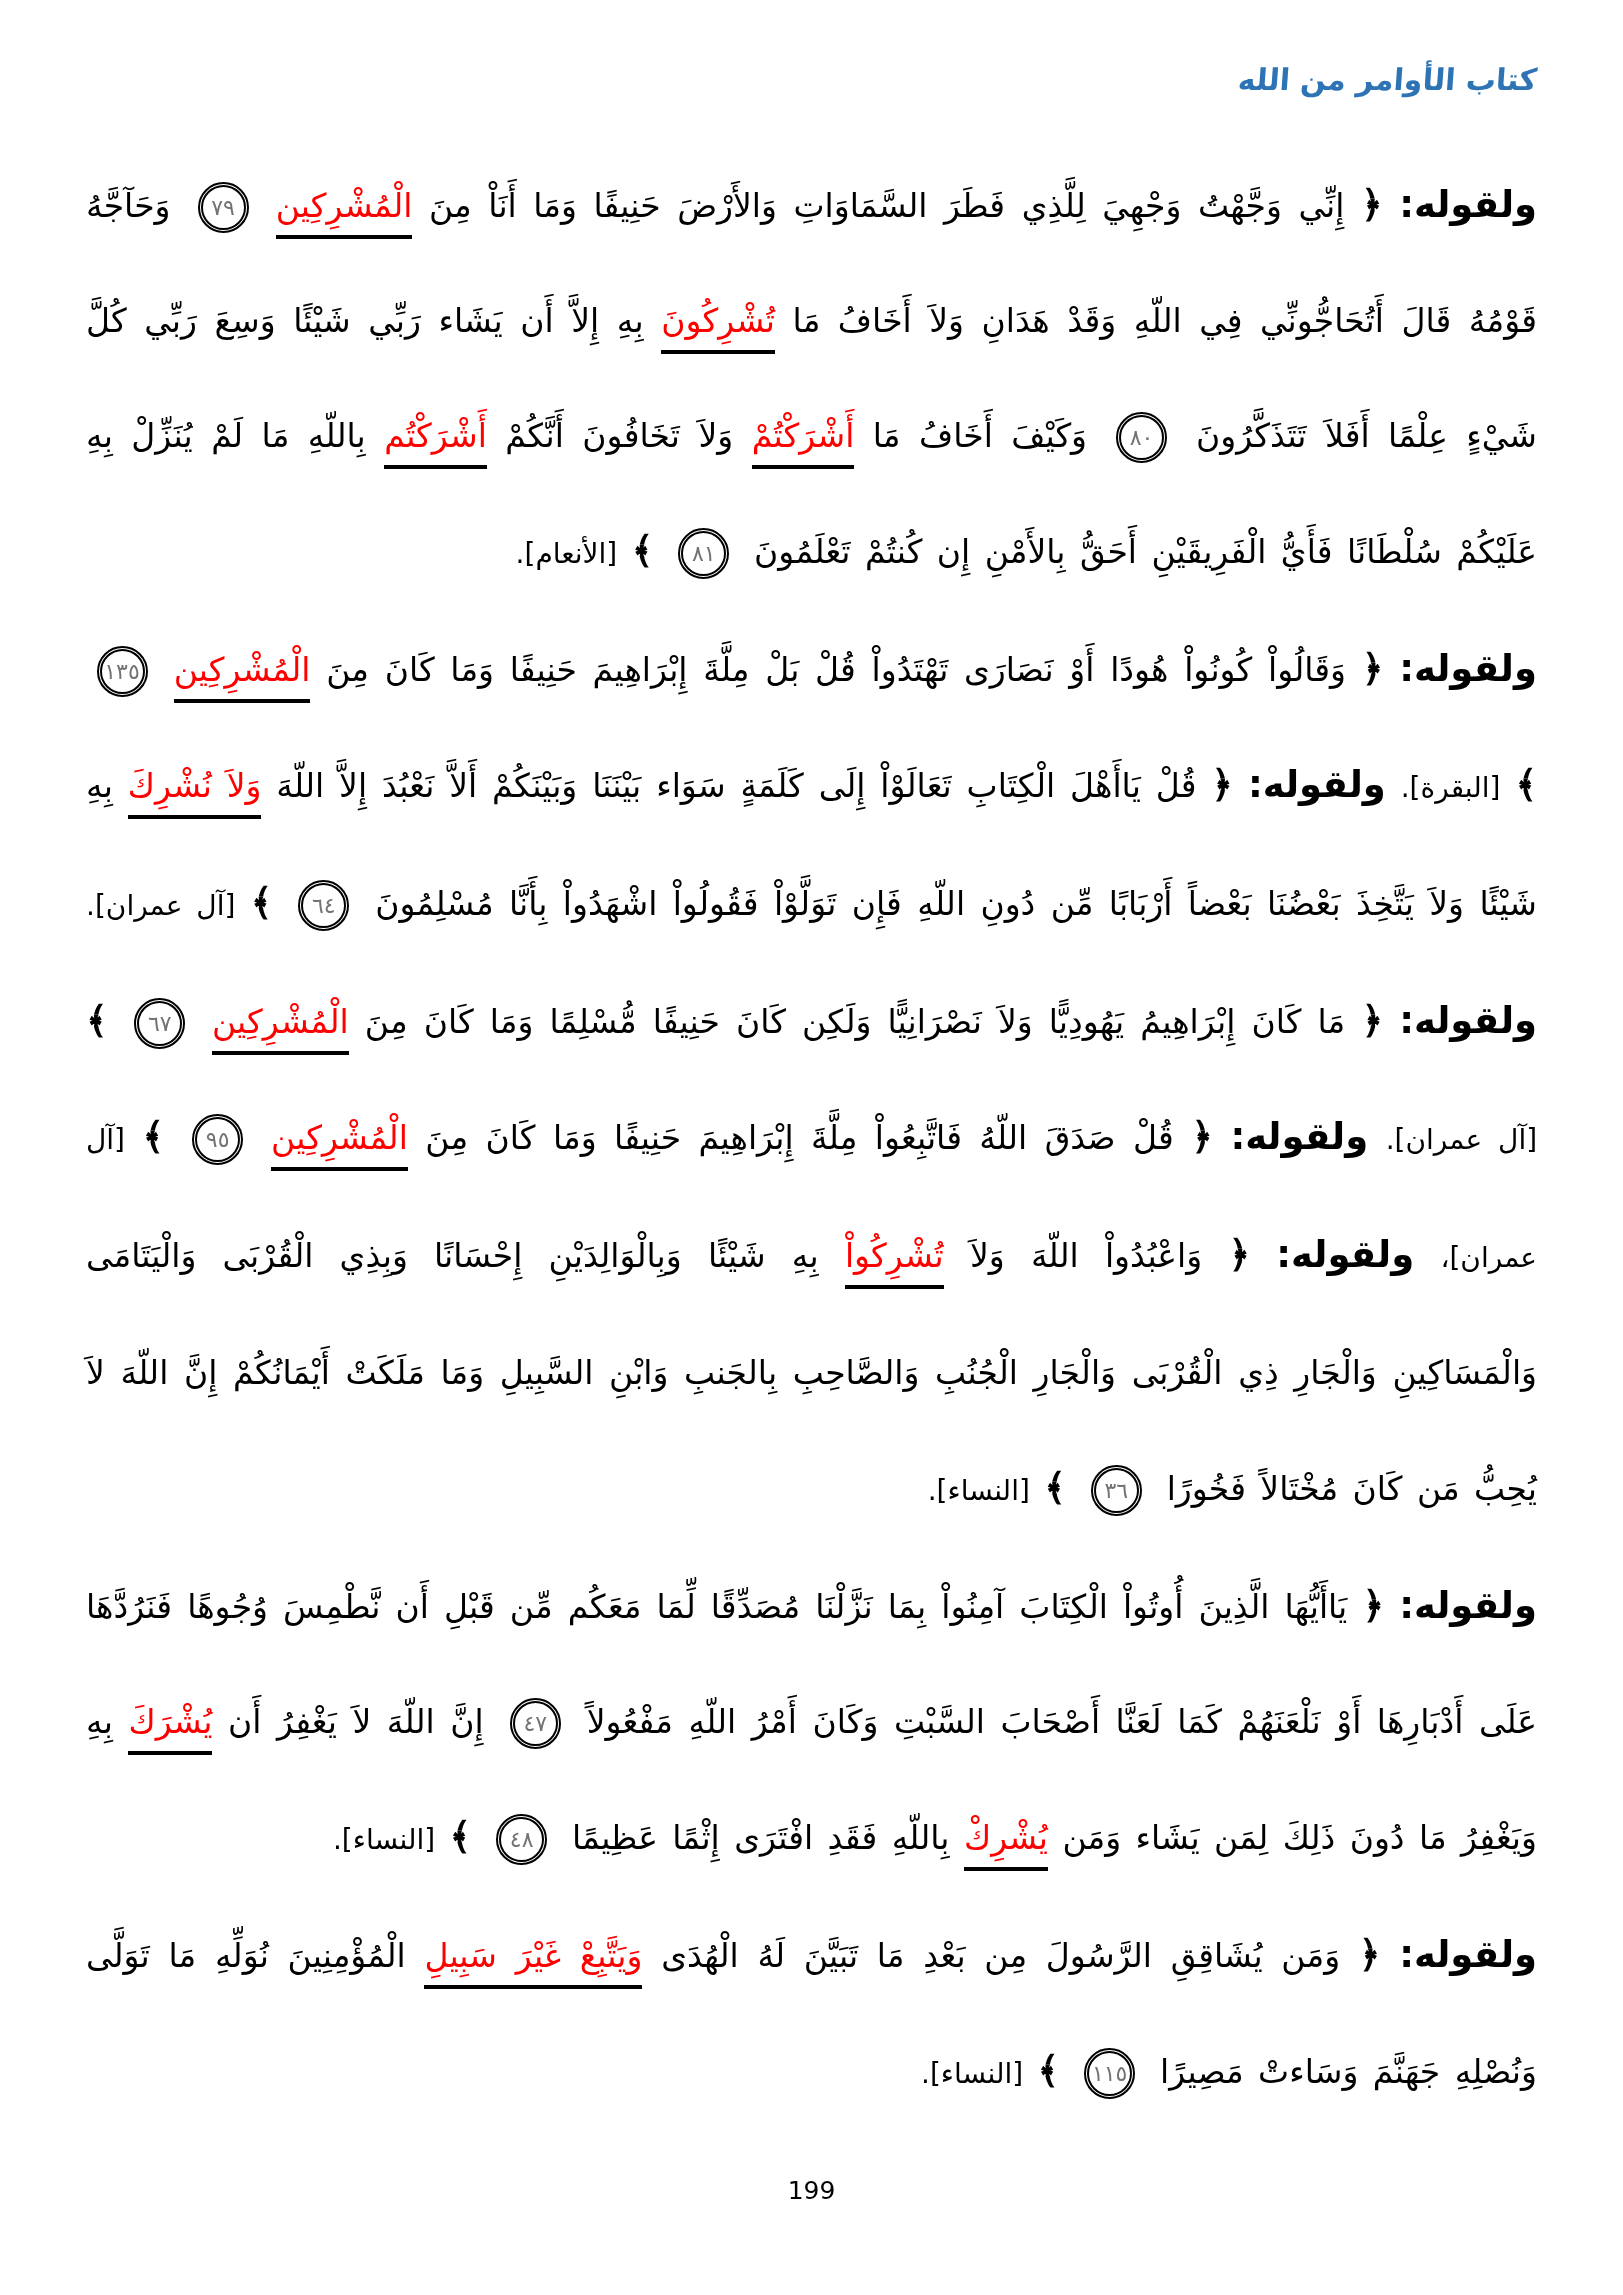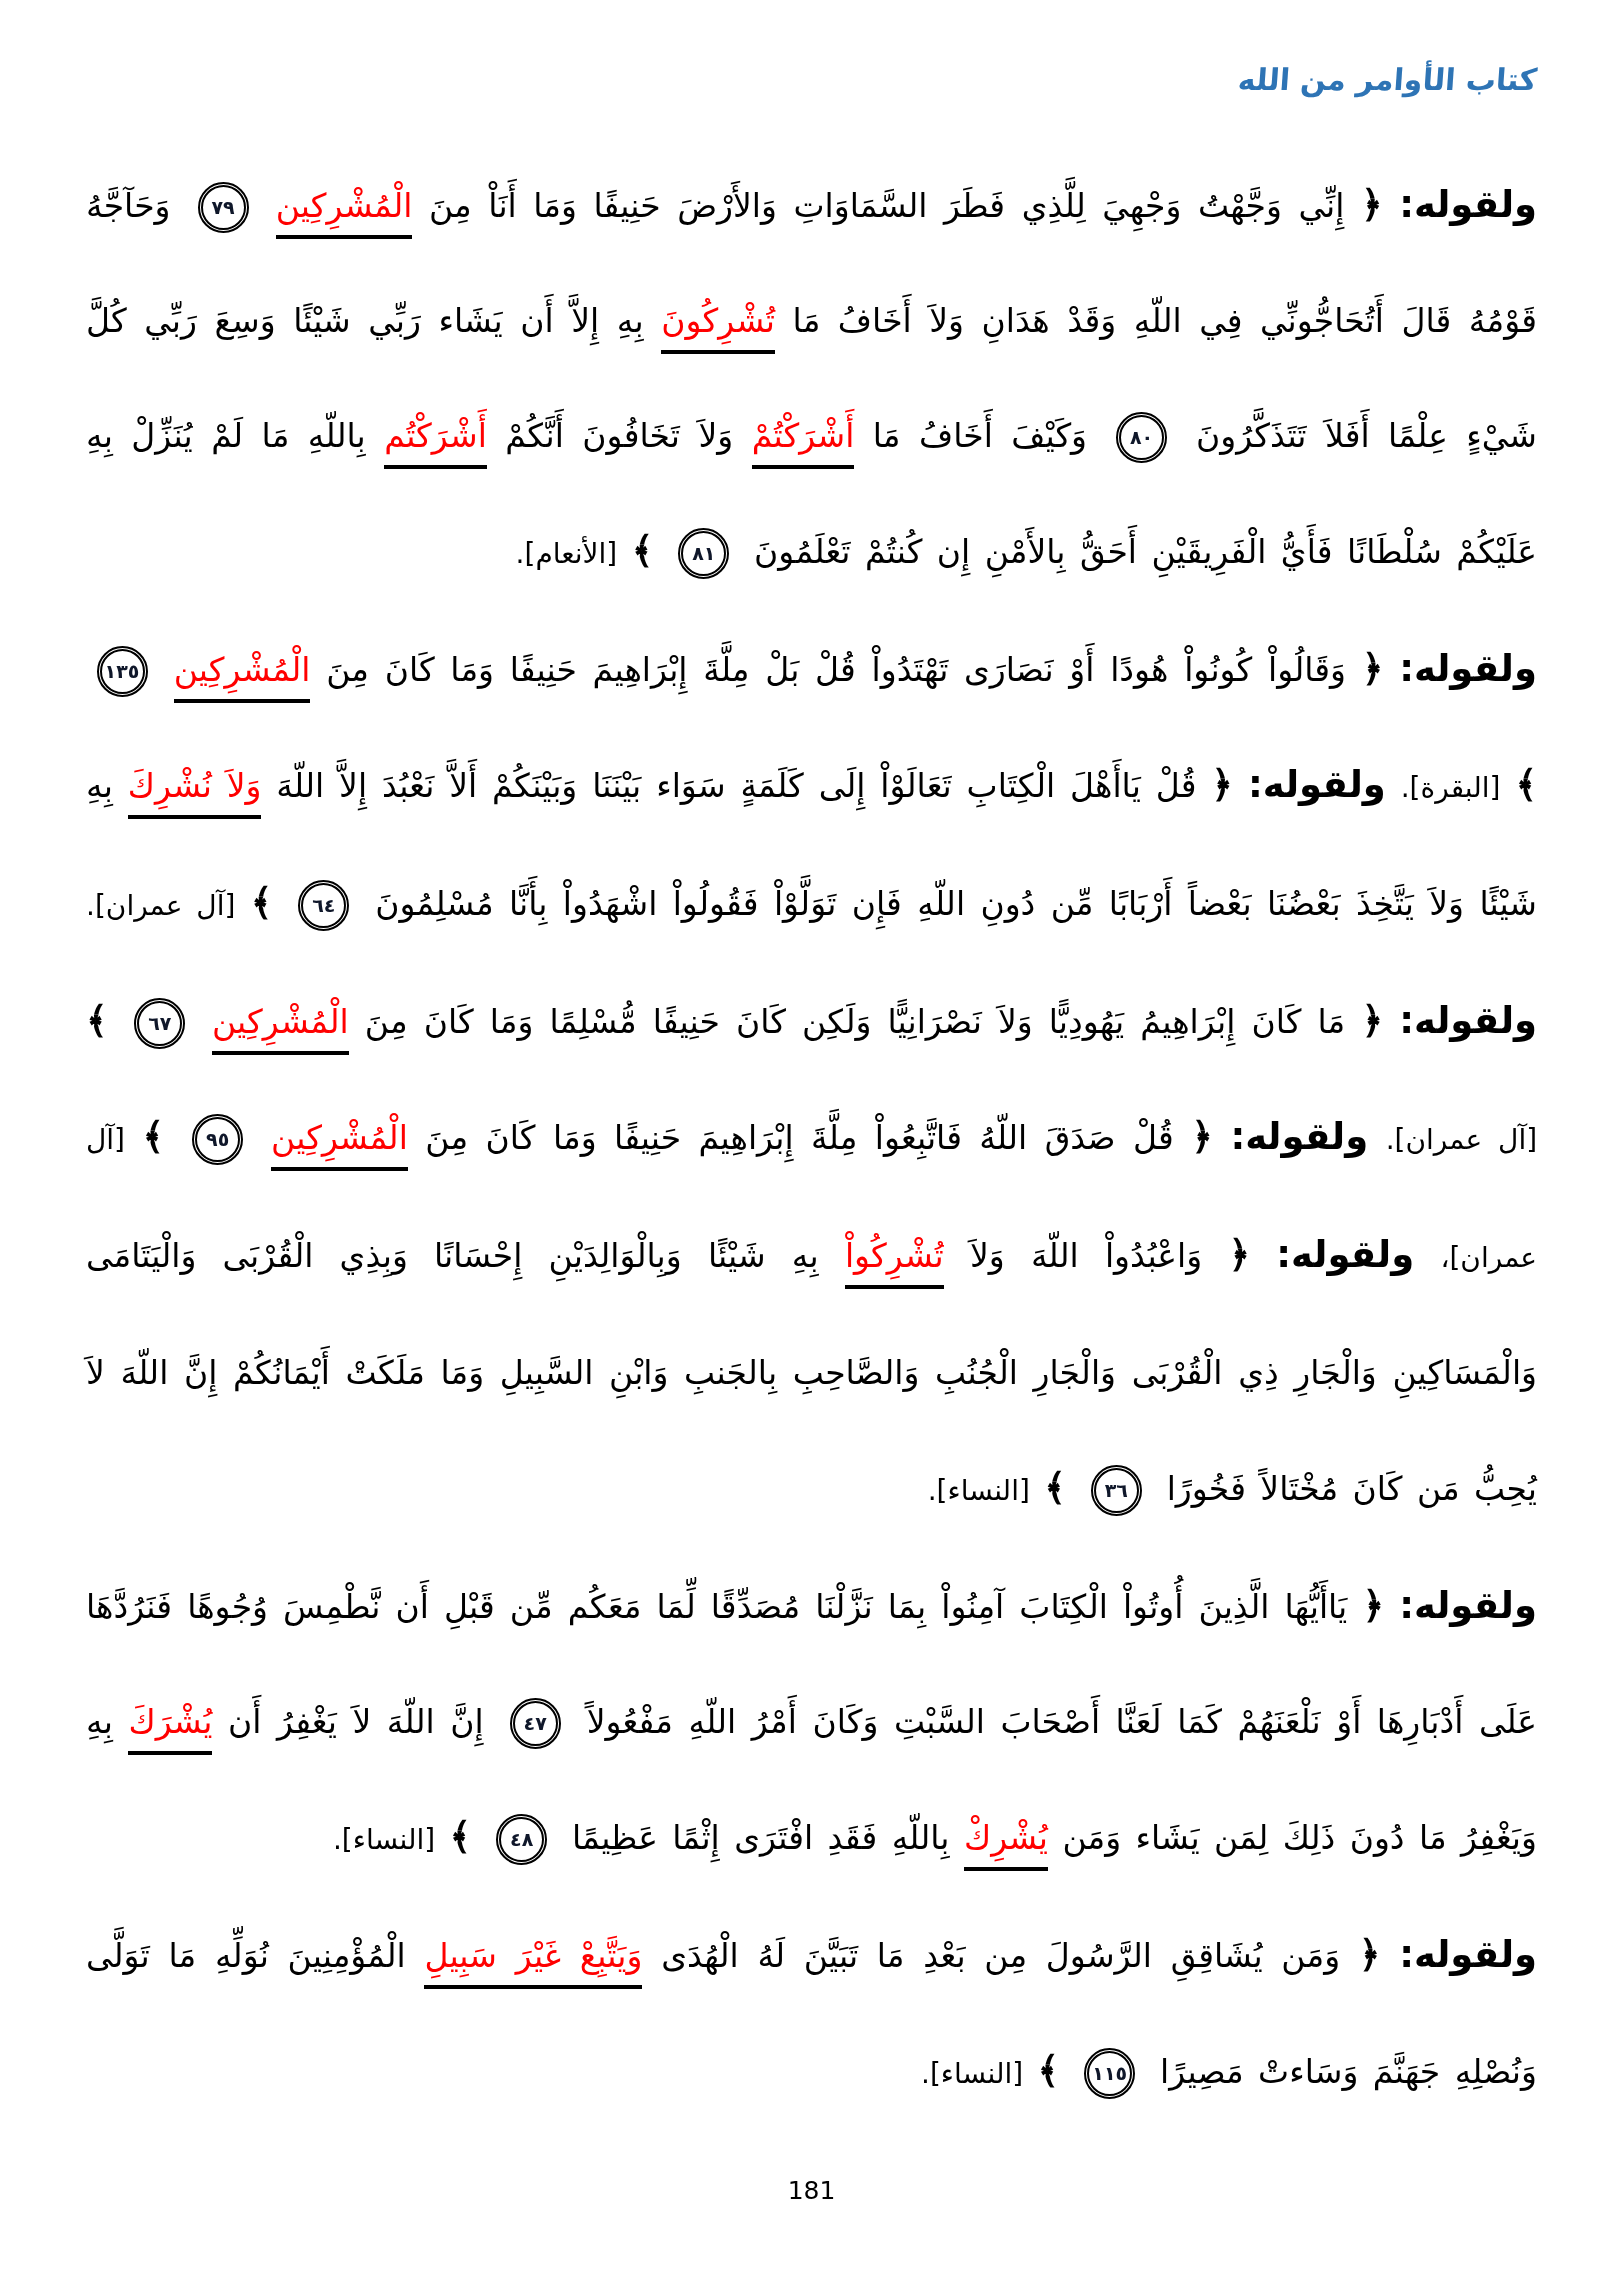--- a/index.html
+++ b/index.html
@@ -31,23 +31,23 @@
   }
   .seg{ }
   .lead{font-weight:bold;font-size:37px;}
   .bracket{font-size:37px;font-weight:bold;}
   .qt{ }
   .red{border-bottom:4.6px solid #000;padding-bottom:10px;}
   .ayah{
     display:inline-flex;align-items:center;justify-content:center;
     width:51px;height:51px;box-sizing:border-box;
     border:5.9px double #000;border-radius:50%;
-    font-size:19px;font-weight:bold;line-height:1;
+    font-size:22px;font-weight:normal;line-height:1;
     vertical-align:middle;margin:0 10.5px;
-    background:#fff;color:#0f172a;
+    background:#fff;color:#737373;
   }
   .cite{font-size:28px;font-weight:normal;}
   .page-num{
     position:absolute;left:0;right:0;bottom:90px;
     text-align:center;font-size:25px;color:#000;
     direction:ltr;
   }
 </style>
 </head>
 <body>
@@ -60,14 +60,14 @@
 
   <main class="text-body" id="text-body">
       <p class="para"><span class="seg lead">ولقوله:</span> <span class="seg bracket">﴿</span> <span class="seg qt">إِنِّي وَجَّهْتُ وَجْهِيَ لِلَّذِي فَطَرَ السَّمَاوَاتِ وَالأَرْضَ حَنِيفًا وَمَا أَنَاْ مِنَ</span> <span class="seg red" style="color: rgb(255, 0, 0);">الْمُشْرِكِين</span> <span class="seg ayah">٧٩</span> <span class="seg qt">وَحَآجَّهُ قَوْمُهُ قَالَ أَتُحَاجُّونِّي فِي اللّهِ وَقَدْ هَدَانِ وَلاَ أَخَافُ مَا</span> <span class="seg red" style="color: rgb(255, 0, 0);">تُشْرِكُونَ</span> <span class="seg qt">بِهِ إِلاَّ أَن يَشَاء رَبِّي شَيْئًا وَسِعَ رَبِّي كُلَّ شَيْءٍ عِلْمًا أَفَلاَ تَتَذَكَّرُونَ</span> <span class="seg ayah">٨٠</span> <span class="seg qt">وَكَيْفَ أَخَافُ مَا</span> <span class="seg red" style="color: rgb(255, 0, 0);">أَشْرَكْتُمْ</span> <span class="seg qt">وَلاَ تَخَافُونَ أَنَّكُمْ</span> <span class="seg red" style="color: rgb(255, 0, 0);">أَشْرَكْتُم</span> <span class="seg qt">بِاللّهِ مَا لَمْ يُنَزِّلْ بِهِ عَلَيْكُمْ سُلْطَانًا فَأَيُّ الْفَرِيقَيْنِ أَحَقُّ بِالأَمْنِ إِن كُنتُمْ تَعْلَمُونَ</span> <span class="seg ayah">٨١</span> <span class="seg bracket">﴾</span> <span class="seg cite">[الأنعام].</span> </p>
       <p class="para"><span class="seg lead">ولقوله:</span> <span class="seg bracket">﴿</span> <span class="seg qt">وَقَالُواْ كُونُواْ هُودًا أَوْ نَصَارَى تَهْتَدُواْ قُلْ بَلْ مِلَّةَ إِبْرَاهِيمَ حَنِيفًا وَمَا كَانَ مِنَ</span> <span class="seg red" style="color: rgb(255, 0, 0);">الْمُشْرِكِين</span> <span class="seg ayah">١٣٥</span> <span class="seg bracket">﴾</span> <span class="seg cite">[البقرة].</span> <span class="seg lead">ولقوله:</span> <span class="seg bracket">﴿</span> <span class="seg qt">قُلْ يَاأَهْلَ الْكِتَابِ تَعَالَوْاْ إِلَى كَلَمَةٍ سَوَاء بَيْنَنَا وَبَيْنَكُمْ أَلاَّ نَعْبُدَ إِلاَّ اللّهَ</span> <span class="seg red" style="color: rgb(255, 0, 0);">وَلاَ نُشْرِكَ</span> <span class="seg qt">بِهِ شَيْئًا وَلاَ يَتَّخِذَ بَعْضُنَا بَعْضاً أَرْبَابًا مِّن دُونِ اللّهِ فَإِن تَوَلَّوْاْ فَقُولُواْ اشْهَدُواْ بِأَنَّا مُسْلِمُونَ</span> <span class="seg ayah">٦٤</span> <span class="seg bracket">﴾</span> <span class="seg cite">[آل عمران].</span> <span class="seg lead">ولقوله:</span> <span class="seg bracket">﴿</span> <span class="seg qt">مَا كَانَ إِبْرَاهِيمُ يَهُودِيًّا وَلاَ نَصْرَانِيًّا وَلَكِن كَانَ حَنِيفًا مُّسْلِمًا وَمَا كَانَ مِنَ</span> <span class="seg red" style="color: rgb(255, 0, 0);">الْمُشْرِكِين</span> <span class="seg ayah">٦٧</span> <span class="seg bracket">﴾</span> <span class="seg cite">[آل عمران].</span> <span class="seg lead">ولقوله:</span> <span class="seg bracket">﴿</span> <span class="seg qt">قُلْ صَدَقَ اللّهُ فَاتَّبِعُواْ مِلَّةَ إِبْرَاهِيمَ حَنِيفًا وَمَا كَانَ مِنَ</span> <span class="seg red" style="color: rgb(255, 0, 0);">الْمُشْرِكِين</span> <span class="seg ayah">٩٥</span> <span class="seg bracket">﴾</span> <span class="seg cite">[آل عمران]،</span> <span class="seg lead">ولقوله:</span> <span class="seg bracket">﴿</span> <span class="seg qt">وَاعْبُدُواْ اللّهَ وَلاَ</span> <span class="seg red" style="color: rgb(255, 0, 0);">تُشْرِكُواْ</span> <span class="seg qt">بِهِ شَيْئًا وَبِالْوَالِدَيْنِ إِحْسَانًا وَبِذِي الْقُرْبَى وَالْيَتَامَى وَالْمَسَاكِينِ وَالْجَارِ ذِي الْقُرْبَى وَالْجَارِ الْجُنُبِ وَالصَّاحِبِ بِالجَنبِ وَابْنِ السَّبِيلِ وَمَا مَلَكَتْ أَيْمَانُكُمْ إِنَّ اللّهَ لاَ يُحِبُّ مَن كَانَ مُخْتَالاً فَخُورًا</span> <span class="seg ayah">٣٦</span> <span class="seg bracket">﴾</span> <span class="seg cite">[النساء].</span> </p>
       <p class="para"><span class="seg lead">ولقوله:</span> <span class="seg bracket">﴿</span> <span class="seg qt">يَاأَيُّهَا الَّذِينَ أُوتُواْ الْكِتَابَ آمِنُواْ بِمَا نَزَّلْنَا مُصَدِّقًا لِّمَا مَعَكُم مِّن قَبْلِ أَن نَّطْمِسَ وُجُوهًا فَنَرُدَّهَا عَلَى أَدْبَارِهَا أَوْ نَلْعَنَهُمْ كَمَا لَعَنَّا أَصْحَابَ السَّبْتِ وَكَانَ أَمْرُ اللّهِ مَفْعُولاً</span> <span class="seg ayah">٤٧</span> <span class="seg qt">إِنَّ اللّهَ لاَ يَغْفِرُ أَن</span> <span class="seg red" style="color: rgb(255, 0, 0);">يُشْرَكَ</span> <span class="seg qt">بِهِ وَيَغْفِرُ مَا دُونَ ذَلِكَ لِمَن يَشَاء وَمَن</span> <span class="seg red" style="color: rgb(255, 0, 0);">يُشْرِكْ</span> <span class="seg qt">بِاللّهِ فَقَدِ افْتَرَى إِثْمًا عَظِيمًا</span> <span class="seg ayah">٤٨</span> <span class="seg bracket">﴾</span> <span class="seg cite">[النساء].</span> </p>
       <p class="para"><span class="seg lead">ولقوله:</span> <span class="seg bracket">﴿</span> <span class="seg qt">وَمَن يُشَاقِقِ الرَّسُولَ مِن بَعْدِ مَا تَبَيَّنَ لَهُ الْهُدَى</span> <span class="seg red" style="color: rgb(255, 0, 0);">وَيَتَّبِعْ غَيْرَ سَبِيلِ</span> <span class="seg qt">الْمُؤْمِنِينَ نُوَلِّهِ مَا تَوَلَّى وَنُصْلِهِ جَهَنَّمَ وَسَاءتْ مَصِيرًا</span> <span class="seg ayah">١١٥</span> <span class="seg bracket">﴾</span> <span class="seg cite">[النساء].</span> </p>
     </main>
 
 </div>
 
-<div class="page-num">181</div>
+<div class="page-num">199</div>
 
 
 </body></html>

